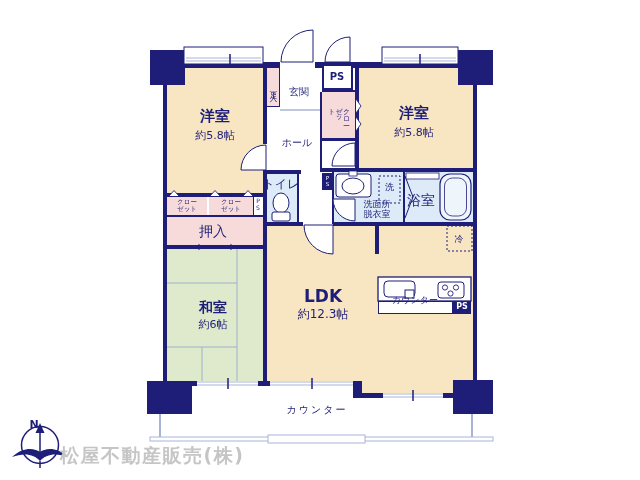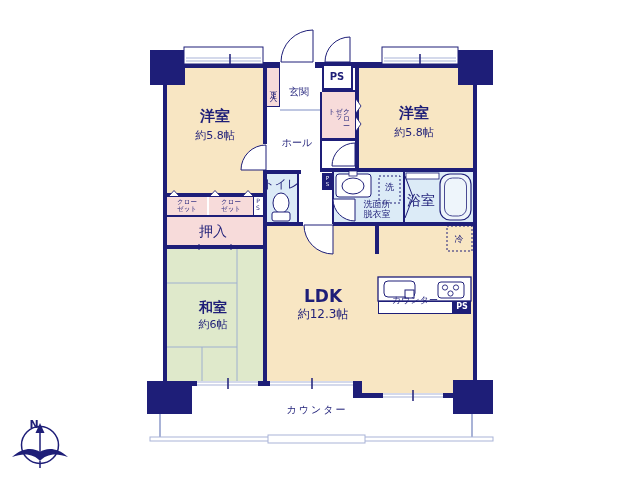--- a/index.html
+++ b/index.html
@@ -224,14 +224,15 @@
 ゼット</div>
   <div class="vert abs" style="left:338px;top:115px;font-size:7px;height:24px;">クローゼット</div>
   <div class="lbl b" style="left:337px;top:77px;font-size:10px;">PS</div>
   <div class="lbl" style="left:258px;top:205px;font-size:6px;line-height:1.1;">P
 S</div>
   <div class="lbl wtxt" style="left:327.5px;top:181px;font-size:5.5px;line-height:1.1;color:#fff;">P
 S</div>
   <div class="lbl wtxt b" style="left:462px;top:307px;font-size:8px;color:#fff;">PS</div>
   <div class="lbl" style="left:317px;top:410px;font-size:10px;letter-spacing:2px;">カウンター</div>
   <div class="lbl b" style="left:34px;top:425px;font-size:11px;">N</div>
+  <div class="company">松屋不動産販売(株)</div>
 
 </div>
 
 </body></html>

